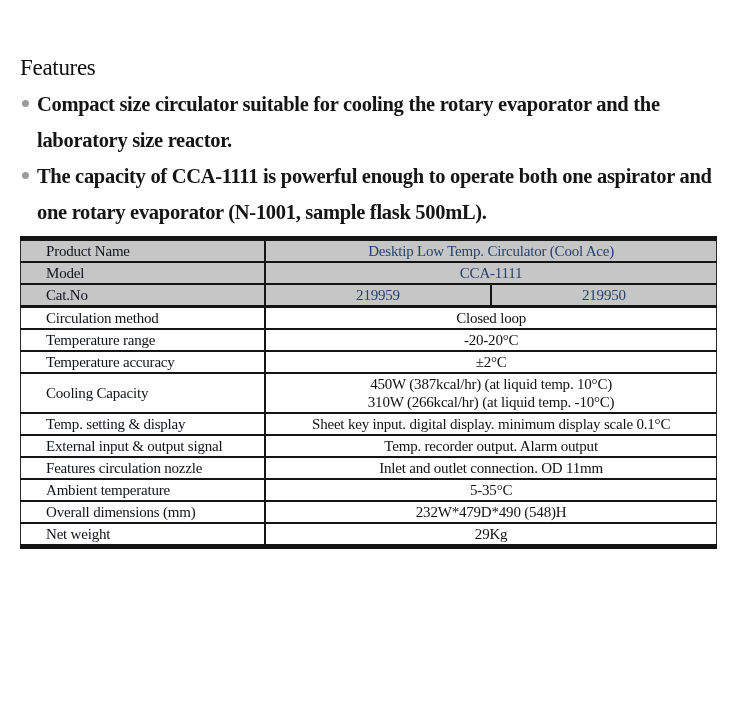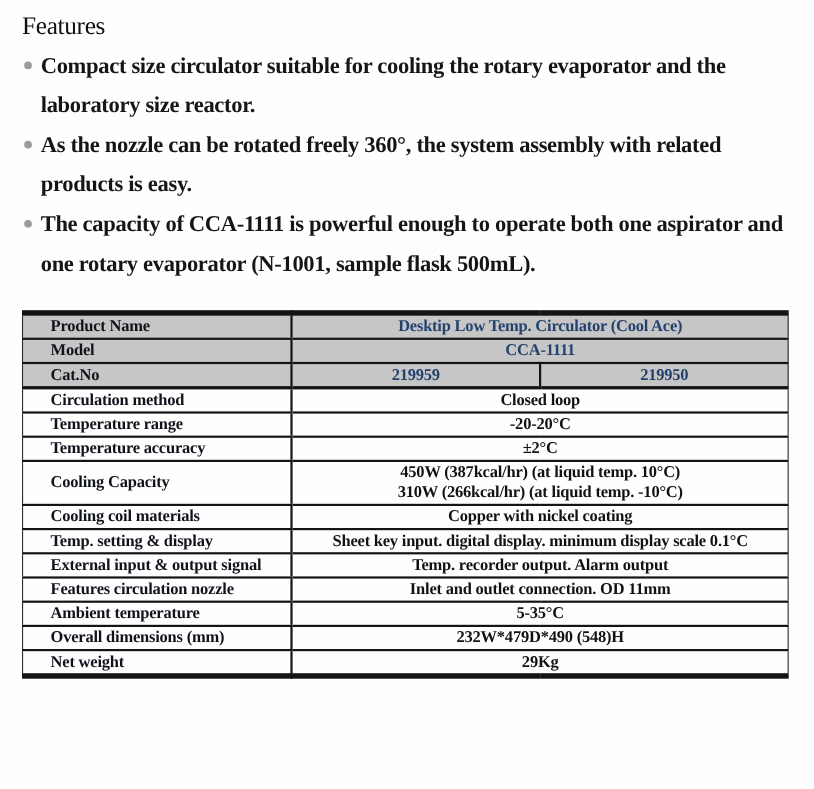--- a/index.html
+++ b/index.html
@@ -11,20 +11,21 @@
     overflow: hidden;
   }
   .page { padding: 10px 22px 0 20px; }
 
   .heading {
     font-size: 23px;
     font-weight: normal;
     line-height: 28px;
     letter-spacing: -0.3px;
     color: #101010;
+    margin-top: 44px;
   }
   .features-list {
     list-style: none;
     margin-top: 4px;
     font-weight: bold;
   }
   .features-list li {
     position: relative;
     padding-left: 17px;
     font-size: 20.5px;
@@ -37,28 +38,28 @@
     left: 2px;
     top: 14px;
     width: 7px;
     height: 7px;
     border-radius: 50%;
     background: var(--bullet, #9b9b9b);
   }
   .spec-heading { margin-top: 20px; }
 
   table.spec-table {
-    margin-top: 24px;
+    margin-top: 6px;
     width: 697px;
     border-collapse: collapse;
     border-top: 5px solid var(--table-border, #0d0d0d);
     border-bottom: 5px solid var(--table-border, #0d0d0d);
     border-left: 1px solid #2a2a2a;
     border-right: 1px solid #2a2a2a;
-    font-weight: bold;
+    font-weight: normal;
     font-size: 15px;
   }
   .spec-table td {
     border-bottom: 2px solid var(--table-border, #161616);
     padding: 1px 4px;
     line-height: 18px;
     letter-spacing: -0.2px;
     color: var(--body-text, #121212);
   }
   .spec-table td.label {
@@ -81,24 +82,20 @@
 <body>
 
 <div class="page">
 
   <h2 class="heading">Features</h2>
 
   <ul class="features-list">
     <li>
       <span class="bullet"></span>
       <span>Compact size circulator suitable for cooling the rotary evaporator and the laboratory size reactor.</span>
-    </li>
-    <li>
-      <span class="bullet"></span>
-      <span>As the nozzle can be rotated freely 360°, the system assembly with related products is easy.</span>
     </li>
     <li>
       <span class="bullet"></span>
       <span>The capacity of CCA-1111 is powerful enough to operate both one aspirator and one rotary evaporator (N-1001, sample flask 500mL).</span>
     </li>
   </ul>
 
 
   <table class="spec-table">
     <colgroup>
@@ -133,24 +130,20 @@
           <td class="value" colspan="2">±2°C</td>
         </tr>
         <tr>
           <td class="label">Cooling Capacity</td>
           <td class="value" colspan="2">
             <div>450W (387kcal/hr) (at liquid temp. 10°C)</div>
             <div>310W (266kcal/hr)  (at liquid temp. -10°C)</div>
           </td>
         </tr>
         <tr>
-          <td class="label">Cooling coil materials</td>
-          <td class="value" colspan="2">Copper with nickel coating</td>
-        </tr>
-        <tr>
           <td class="label">Temp. setting &amp; display</td>
           <td class="value" colspan="2">Sheet key input. digital display. minimum display scale 0.1°C</td>
         </tr>
         <tr>
           <td class="label">External input &amp; output signal</td>
           <td class="value" colspan="2">Temp. recorder output. Alarm output</td>
         </tr>
         <tr>
           <td class="label">Features circulation nozzle</td>
           <td class="value" colspan="2">Inlet and outlet connection. OD 11mm</td>

